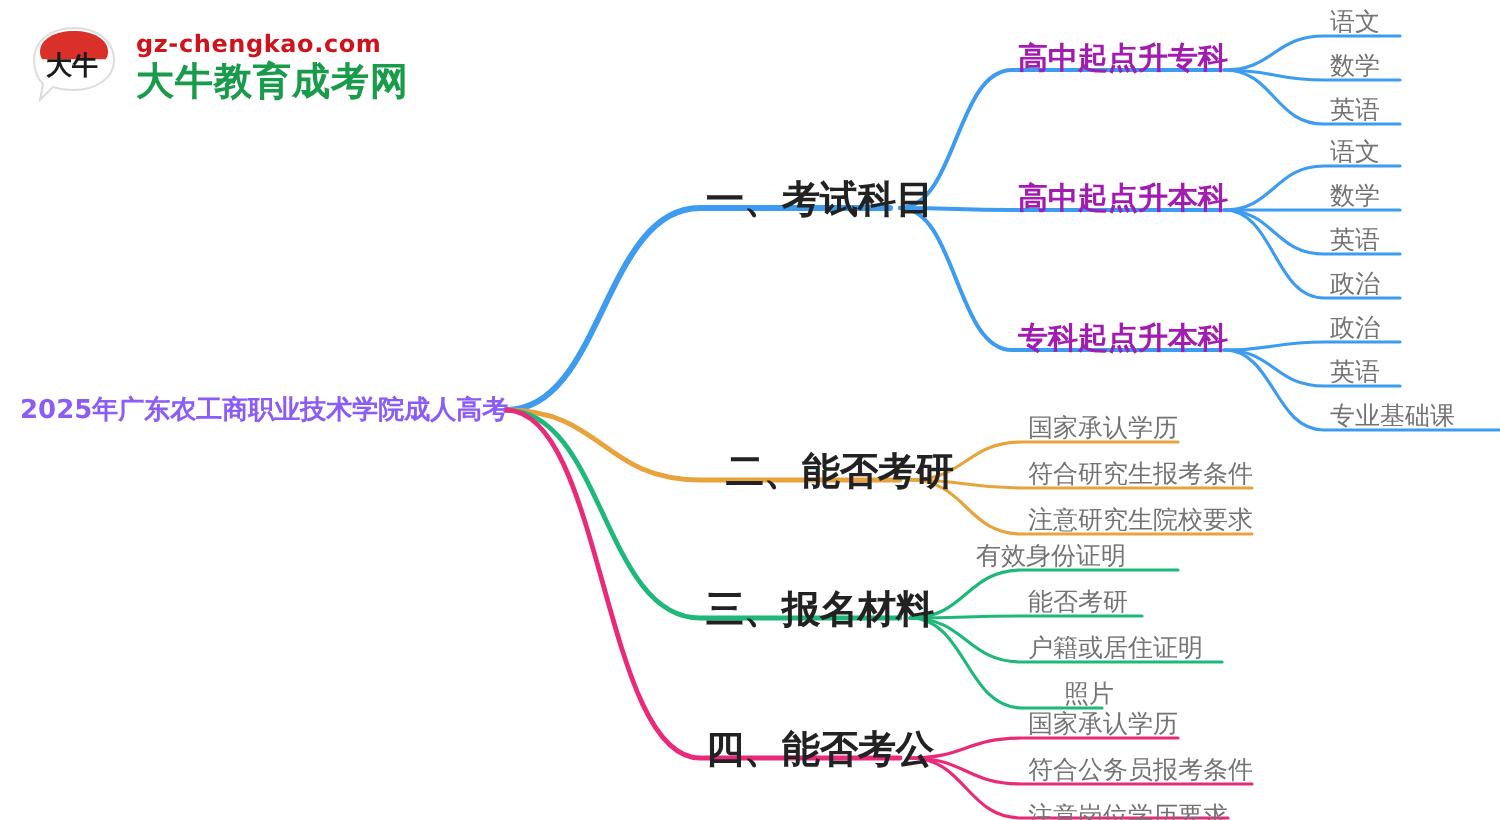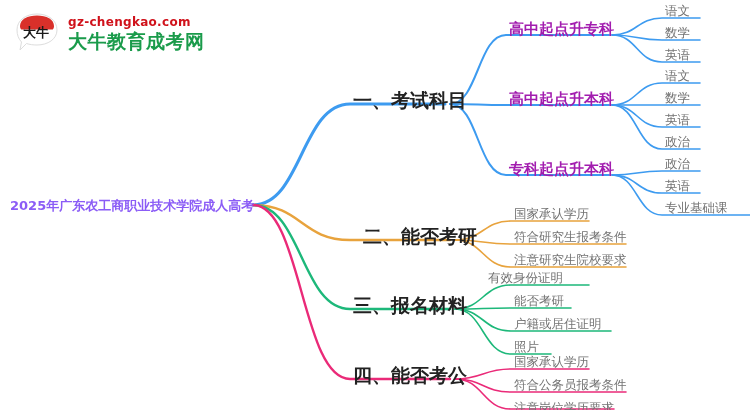--- a/index.html
+++ b/index.html
@@ -196,21 +196,21 @@
 
 <div class="node leaf-node" style="left:488px; top:272px;">
   <span>有效身份证明</span>
 </div>
 <div class="node leaf-node" style="left:514px; top:295px;">
   <span>能否考研</span>
 </div>
 <div class="node leaf-node" style="left:514px; top:318px;">
   <span>户籍或居住证明</span>
 </div>
-<div class="node leaf-node" style="left:514px; top:341px;">
+<div class="node leaf-node" style="left:532px; top:341px;">
   <span>照片</span>
 </div>
 
 <div class="node leaf-node" style="left:514px; top:356px;">
   <span>国家承认学历</span>
 </div>
 <div class="node leaf-node" style="left:514px; top:379px;">
   <span>符合公务员报考条件</span>
 </div>
 <div class="node leaf-node" style="left:514px; top:402px;">

